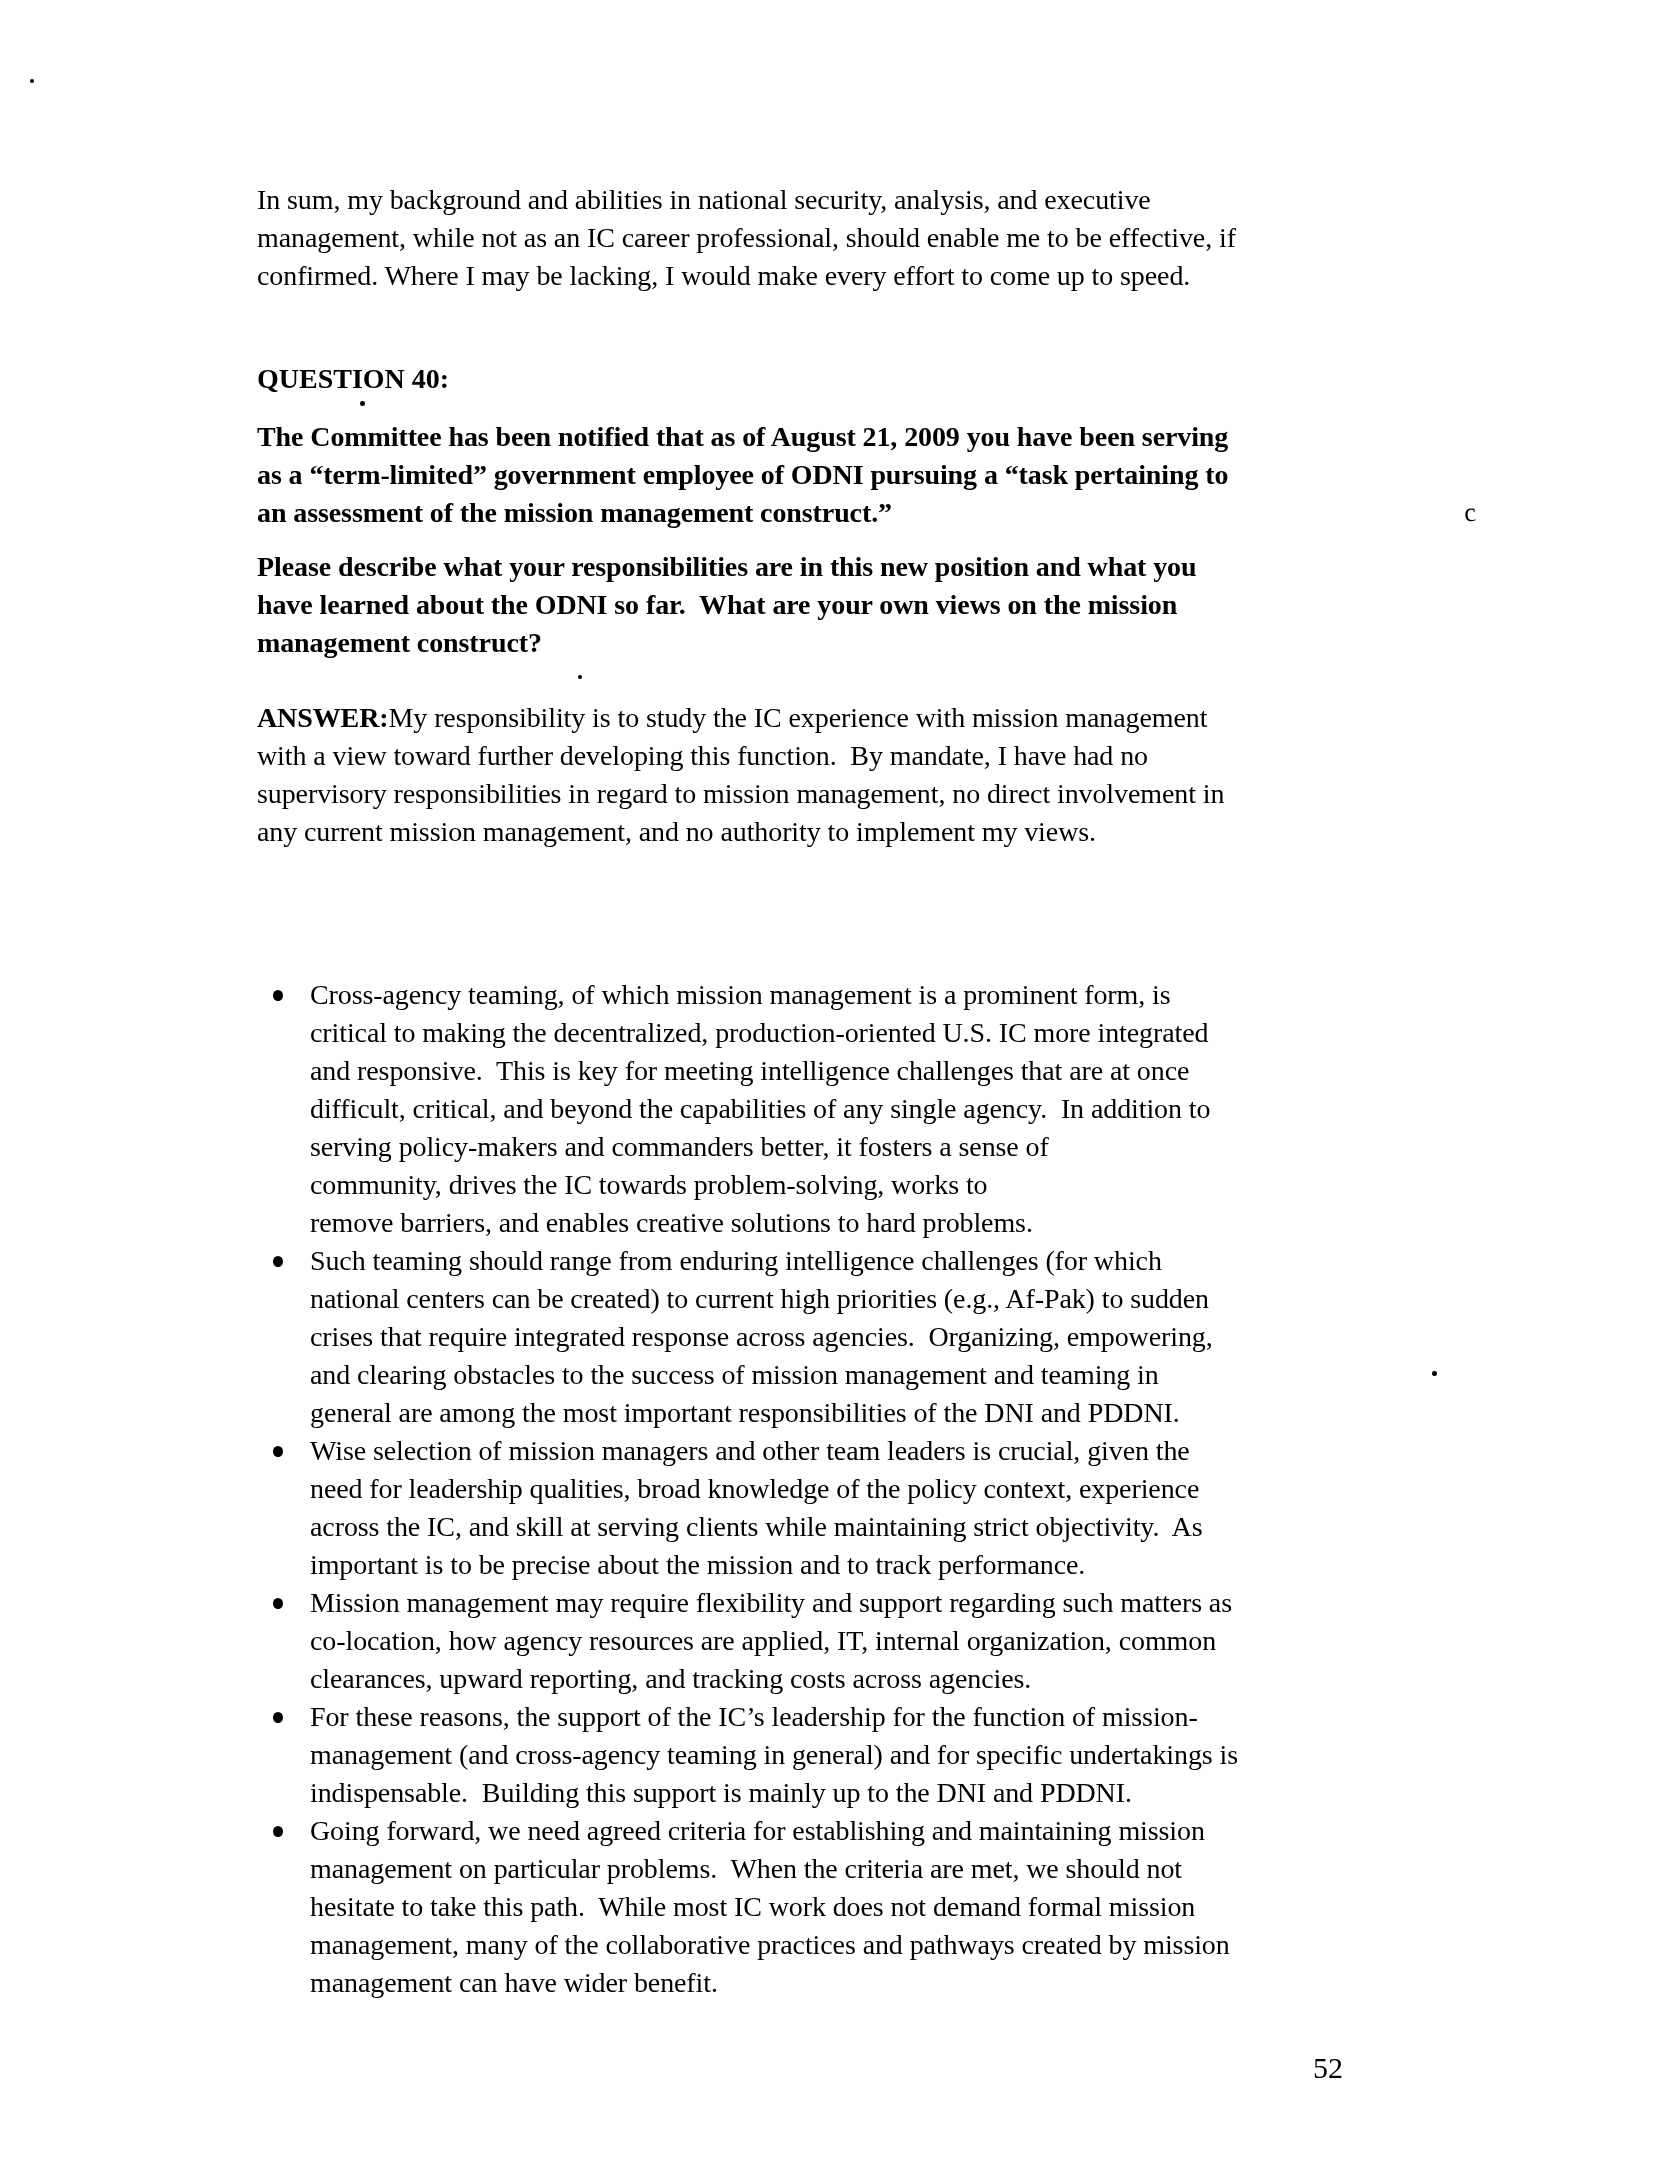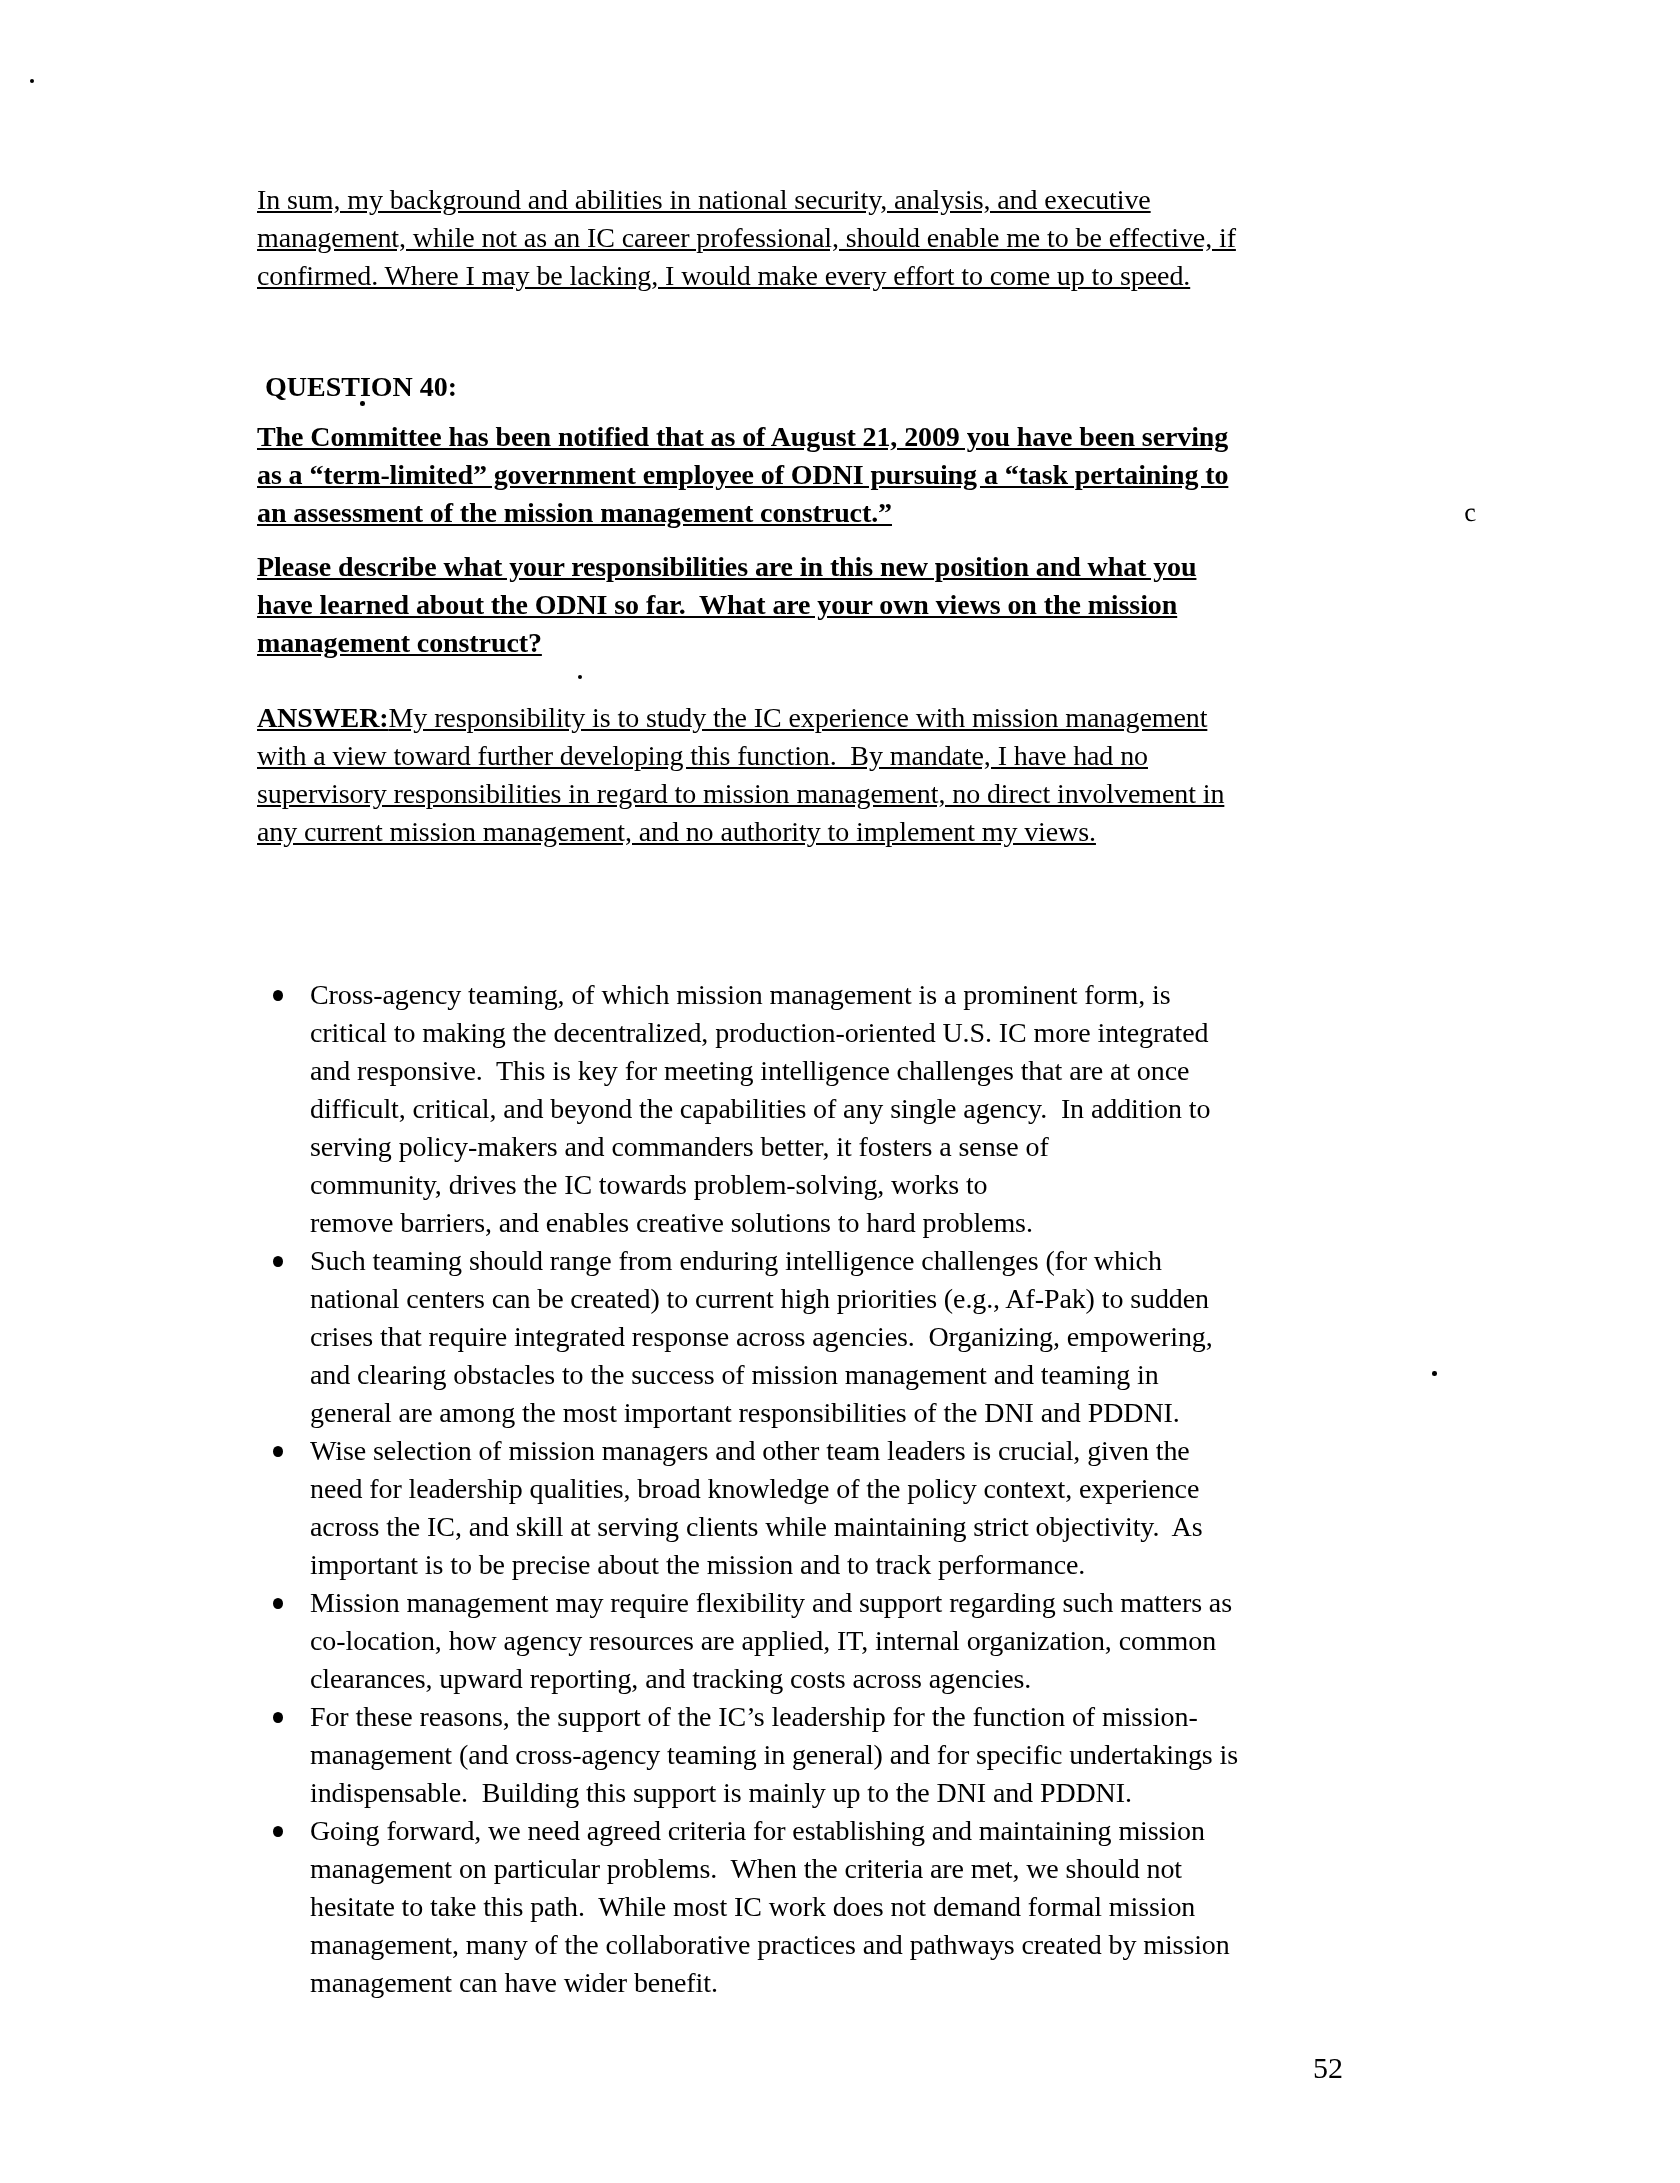--- a/index.html
+++ b/index.html
@@ -14,27 +14,26 @@
   }
   .para {
     position: absolute;
     left: 257px;
     width: 1254px;
     margin: 0;
     font-size: 28px;
     line-height: 38px;
     white-space: pre-wrap;
     letter-spacing: -0.1px;
-    text-decoration: underline;
   }
   .bold { font-weight: bold; }
   .heading {
     position: absolute;
     left: 257px;
-    margin: 8px;
+    margin: 0;
     font-size: 28px;
     line-height: 38px;
     font-weight: bold;
   }
   .answer-label {
     font-weight: bold;
   }
   .bullets {
     position: absolute;
     left: 302px;

